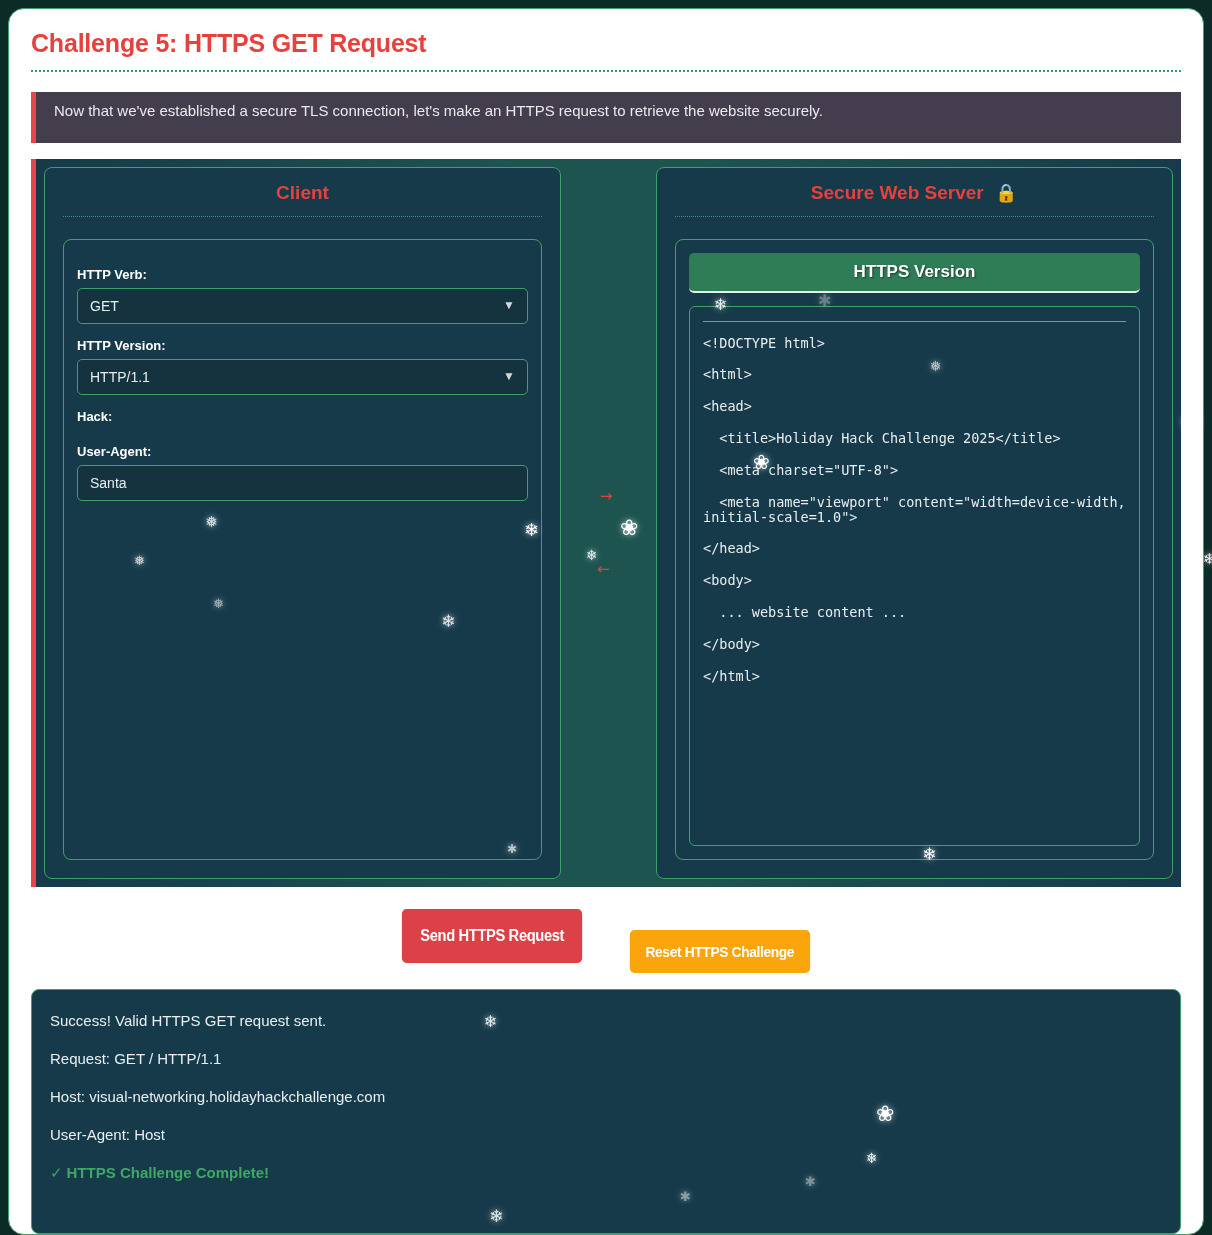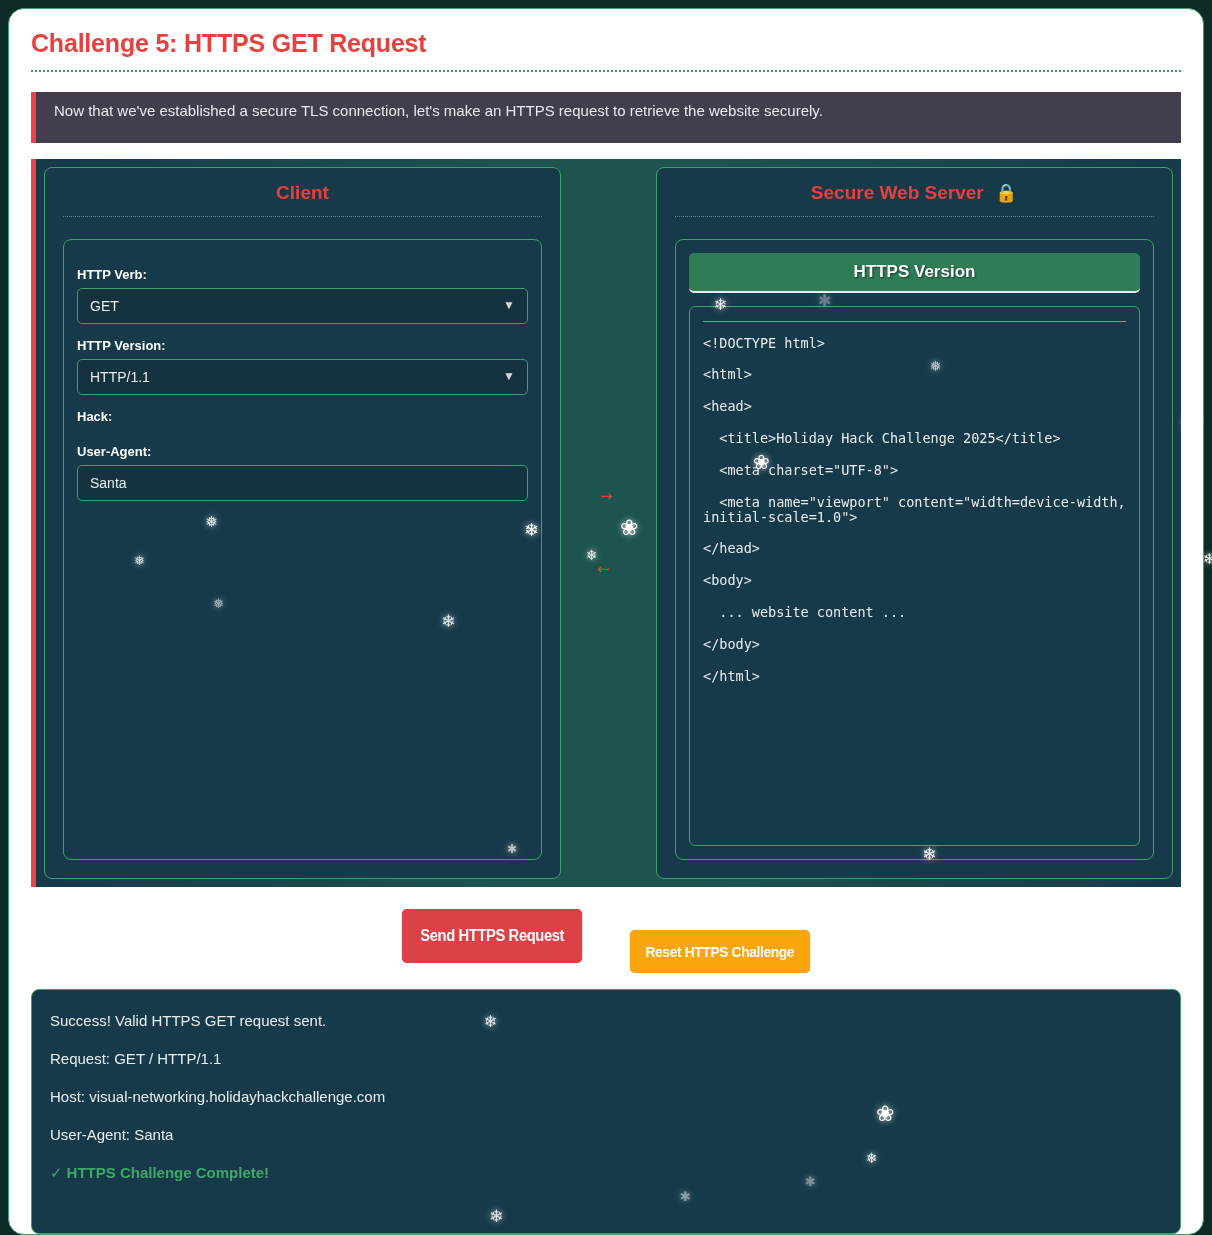--- a/index.html
+++ b/index.html
@@ -301,21 +301,21 @@
     <div class="btn-row">
       <button class="btn btn-send">Send HTTPS Request</button>
       <button class="btn btn-reset">Reset HTTPS Challenge</button>
     </div>
 
     <div class="status-box">
       <div id="status-lines">
           <div class="status-line">Success! Valid HTTPS GET request sent.</div>
           <div class="status-line">Request: GET / HTTP/1.1</div>
           <div class="status-line">Host: visual-networking.holidayhackchallenge.com</div>
-          <div class="status-line">User-Agent: Santa</div>
+          <div class="status-line">User-Agent: Host</div>
         </div>
       <div class="status-complete">
         <span class="check">✓</span><span>HTTPS Challenge Complete!</span>
       </div>
     </div>
   </div>
 
   <div class="arrow" style="left:600px; top:489px;">→</div>
   <div class="arrow" style="left:597px; top:562px;">←</div>
 

